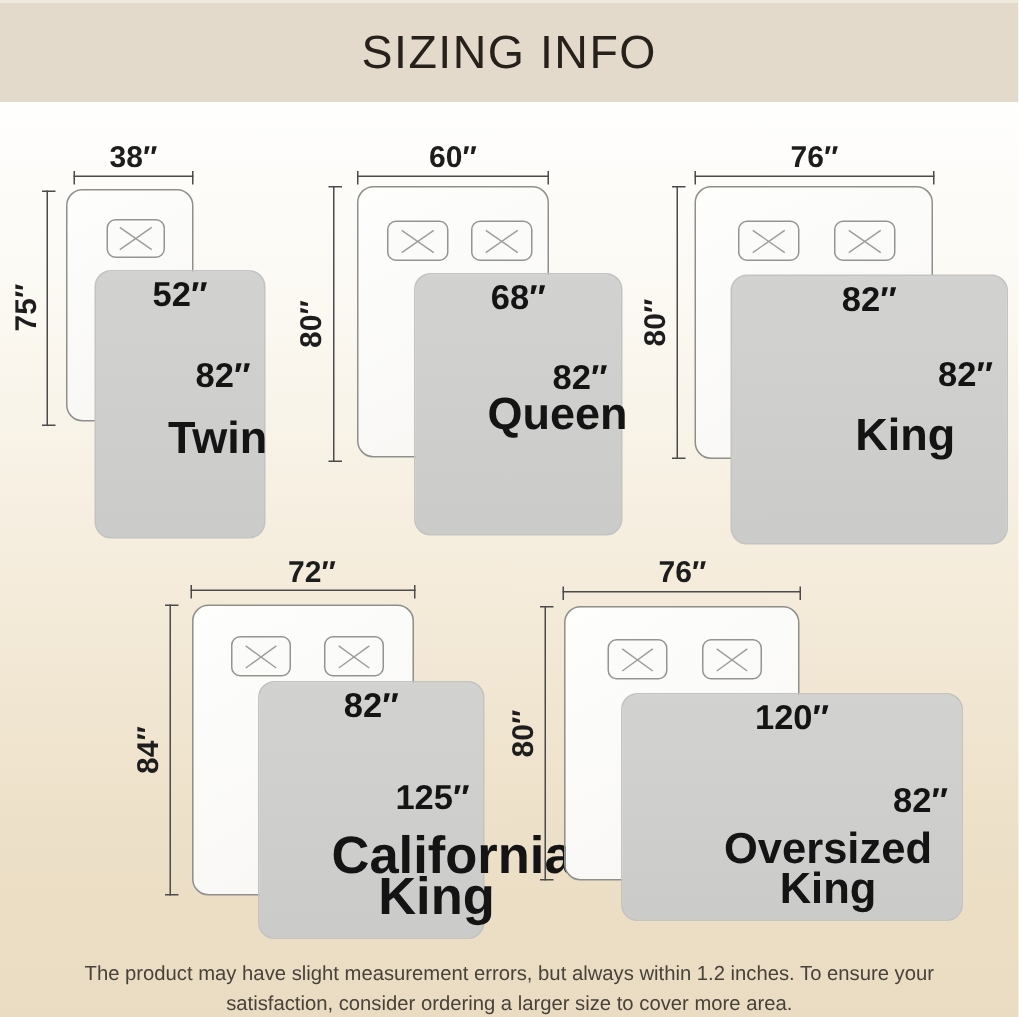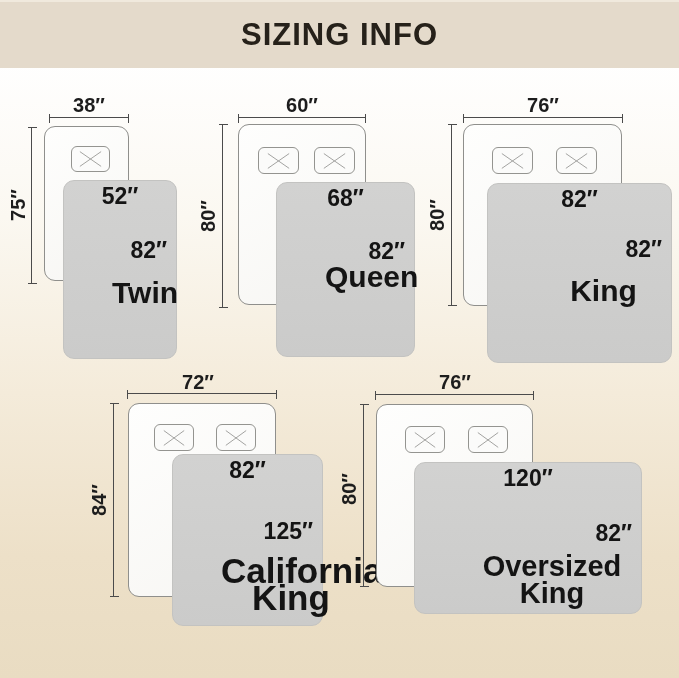--- a/index.html
+++ b/index.html
@@ -8,21 +8,21 @@
     position:relative; width:679px; height:678px; overflow:hidden;
     background:linear-gradient(180deg,#ffffff 8%,#fbf8f1 32%,#f4ebda 58%,#ede0c8 82%,#e9dcc2 100%);
   }
   
   .header {
     position:absolute; left:0; top:0; width:679px; height:68px;
     background:#e4dacb; border-top:2px solid #f0e9dd;
     display:flex; align-items:center; justify-content:center;
   }
   .header .title {
-    font-size:31px; font-weight:700; letter-spacing:1px; color:#26211a;
+    font-size:31px; font-weight:400; letter-spacing:1px; color:#26211a;
   }
   
   .bed {
     position:absolute; background:linear-gradient(150deg,#fefefd 0%,#f7f6f3 100%);
     border:1px solid #8f8f8c; border-radius:11px;
   }
   .pillow {
     position:absolute; border:1px solid #949490; border-radius:6px;
     background:#fbfbfa;
   }
@@ -131,21 +131,21 @@
       </div>
     </div>
     <div class="blanket" style="left:487px; top:183px; width:185px; height:180px;">
       <div class="b-width">82″</div>
       <div class="b-length" style="right:9px; top:52px;">82″</div>
       <div class="b-name" style="top:93px;"><span class="inner">King</span></div>
     </div>
   </div>
 
   <div>
-    <div class="dim-h-label" style="left:123px; top:371px; width:150px;">72″</div>
+    <div class="dim-h-label" style="left:133px; top:371px; width:150px;">72″</div>
     <div class="dim-h-line" style="left:127px; top:393px; width:150px;"></div>
     <div class="dim-v-label" style="left:60px; top:488px;">84″</div>
     <div class="dim-v-line" style="left:113px; top:403px; height:194px;"></div>
     <div class="bed" style="left:128px; top:403px; width:148px; height:194px;">
       <div class="pillow" style="left:25px; top:20px; width:40px; height:27px;">
         <svg viewBox="0 0 40 27">
             <line x1="9" y1="6" x2="31" y2="22" stroke="#9c9c99" stroke-width="1"></line>
             <line x1="31" y1="6" x2="9" y2="22" stroke="#9c9c99" stroke-width="1"></line>
           </svg>
       </div>
@@ -182,14 +182,18 @@
           </svg>
       </div>
     </div>
     <div class="blanket" style="left:414px; top:462px; width:228px; height:152px;">
       <div class="b-width">120″</div>
       <div class="b-length" style="right:9px; top:57px;">82″</div>
       <div class="b-name" style="top:90px; font-size:29px; line-height:27px;"><span class="inner" style="width:170px;">Oversized King</span></div>
     </div>
   </div>
 
+  <div class="footer">
+    <div>The product may have slight measurement errors, but always within 1.2 inches. To ensure your</div>
+    <div>satisfaction, consider ordering a larger size to cover more area.</div>
+  </div>
 
 </div>
 
 </body></html>

